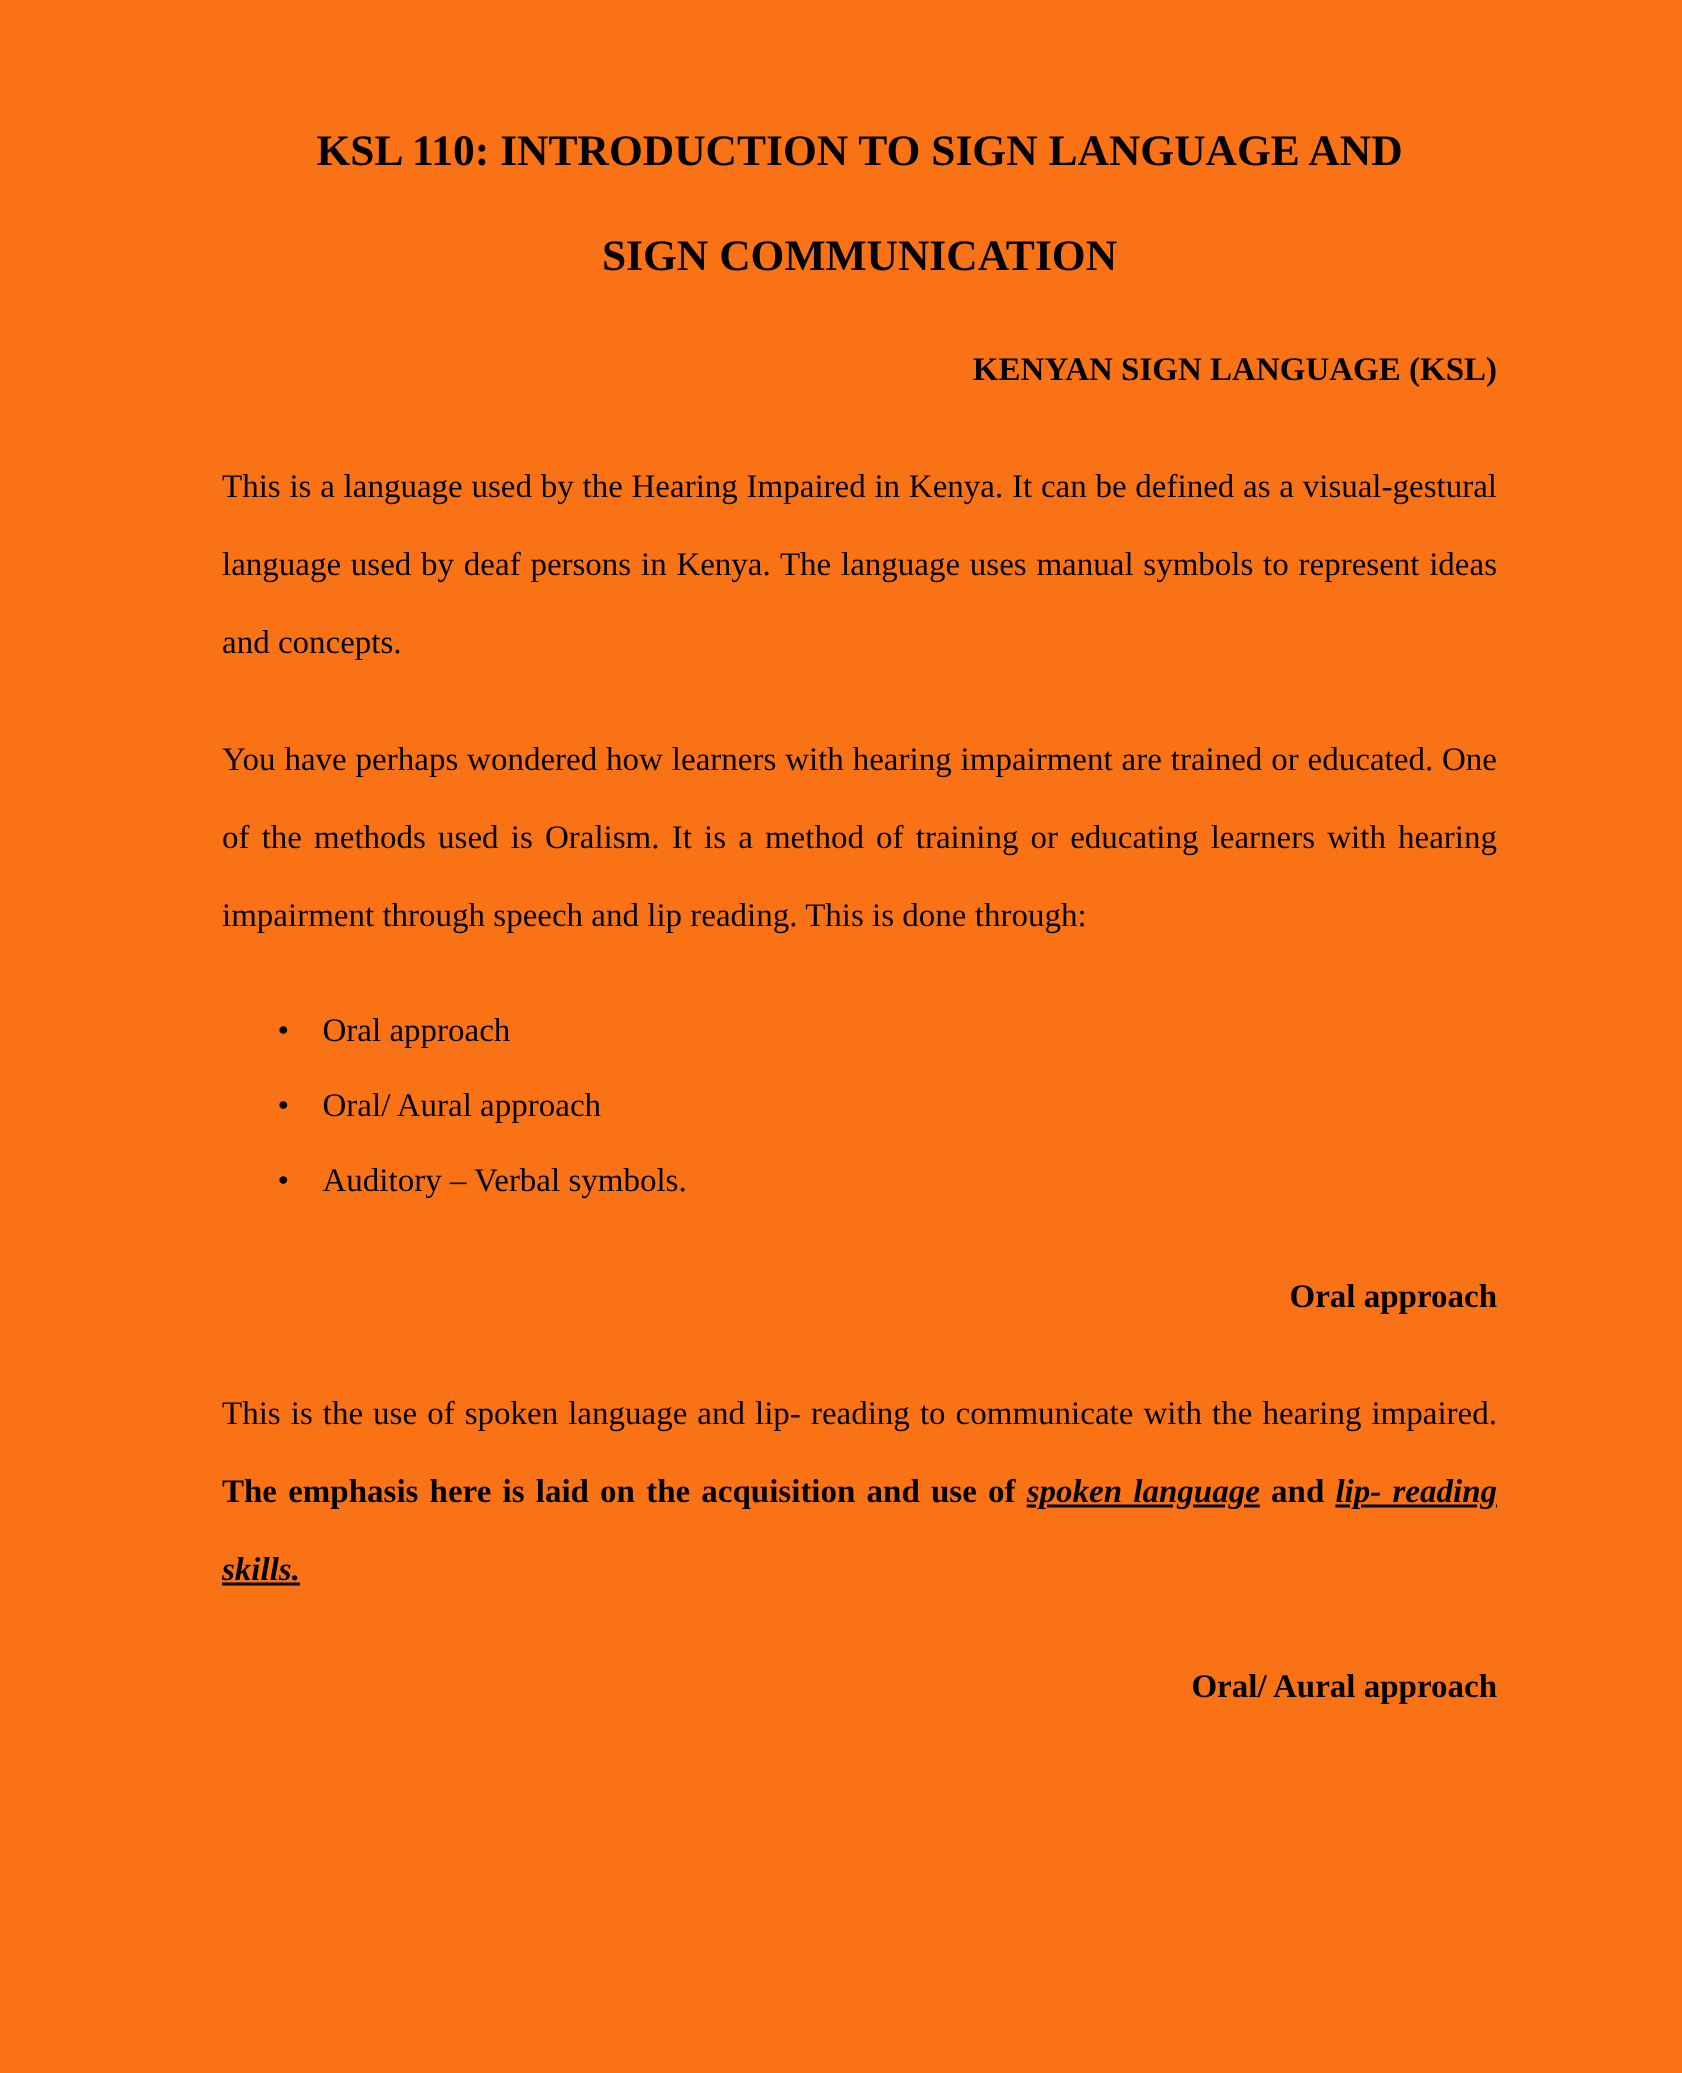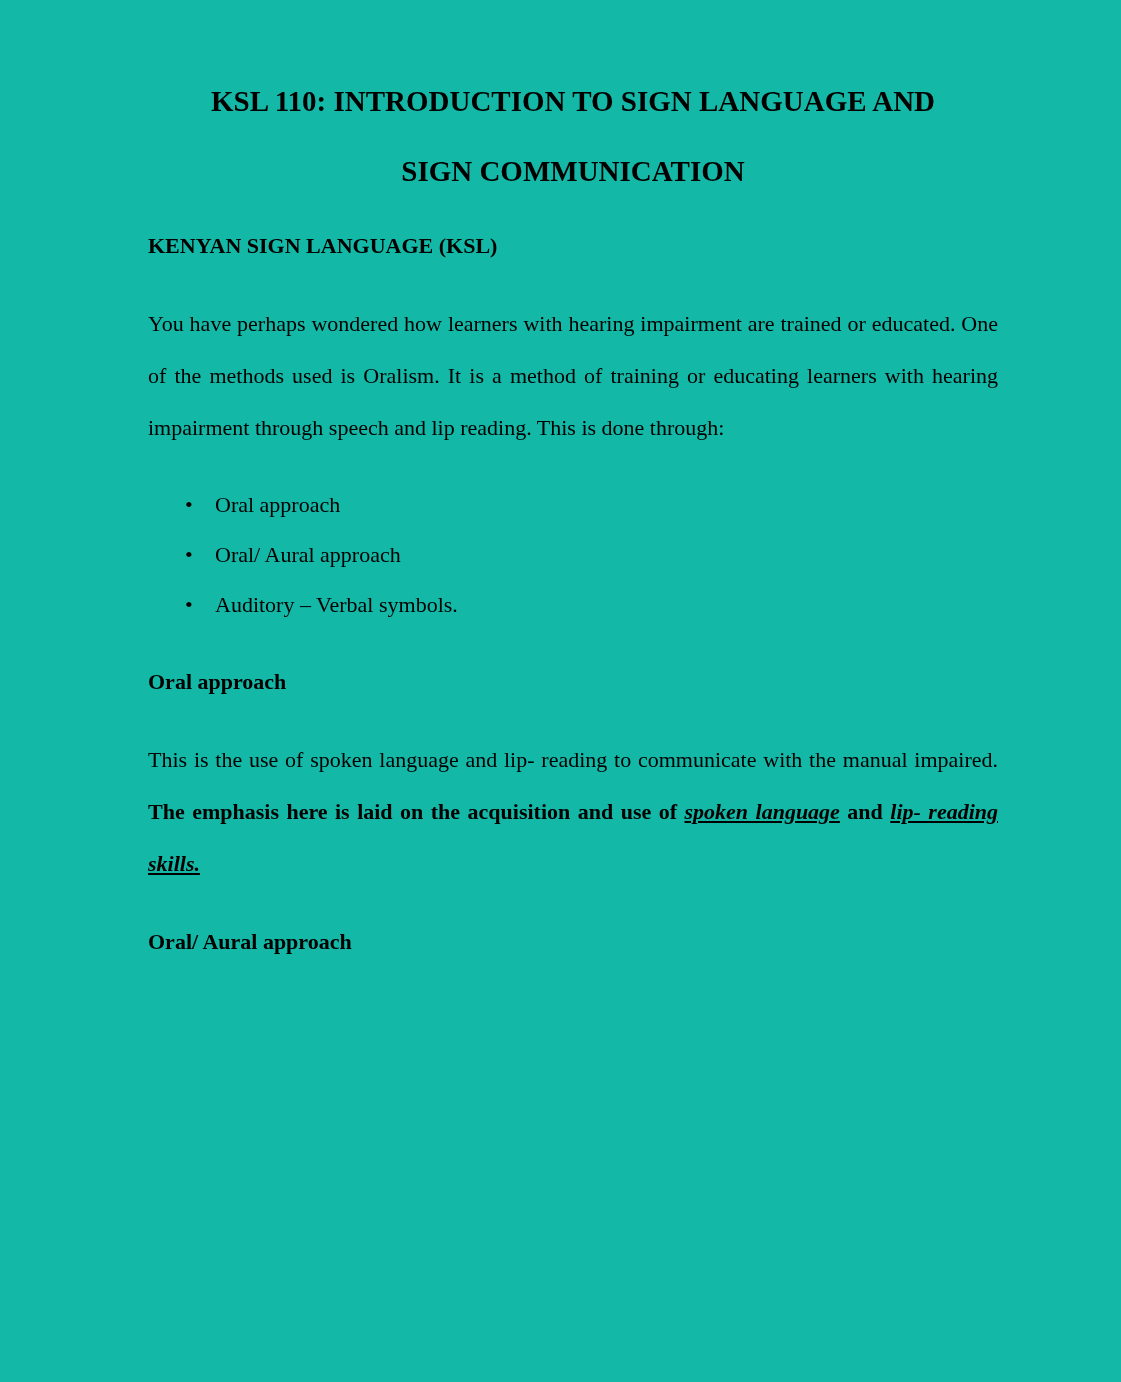--- a/index.html
+++ b/index.html
@@ -4,36 +4,37 @@
 <style>
   html, body {
     margin: 0;
     padding: 0;
     background: #ffffff;
   }
   .page {
     position: relative;
     width: 1121px;
     height: 1382px;
-    background: #14b8a6;
+    background: #f97316;
     color: #000000;
     font-family: "Liberation Serif", "DejaVu Serif", serif;
     box-sizing: border-box;
     padding: 66px 123px 40px 148px;
     overflow: hidden;
   }
   .doc-title {
     font-size: 29px;
     font-weight: bold;
     text-align: center;
     line-height: 70px;
     margin: 0 0 14px 0;
   }
   .block {
     margin: 0 0 26px 0;
+    text-align: right;
   }
   .heading {
     font-size: 22px;
     font-weight: bold;
     line-height: 52px;
   }
   .para {
     font-size: 22px;
     line-height: 52px;
     text-align: justify;
@@ -63,31 +64,32 @@
 
 <div class="page">
 
   <h1 class="doc-title">
     <span>KSL 110: INTRODUCTION TO SIGN LANGUAGE AND</span><br>
     <span>SIGN COMMUNICATION</span>
   </h1>
 
   <div class="heading block">KENYAN SIGN LANGUAGE (KSL)</div>
 
+  <div class="para block">This is a language used by the Hearing Impaired in Kenya. It can be defined as a visual-gestural language used by deaf persons in Kenya. The language uses manual symbols to represent ideas and concepts.</div>
 
 
   <div class="para block">You have perhaps wondered how learners with hearing impairment are trained or educated. One of the methods used is Oralism. It is a method of training or educating learners with hearing impairment through speech and lip reading. This is done through:</div>
 
   <ul class="bullets">
     <li><span>Oral approach</span></li>
     <li><span>Oral/ Aural approach</span></li>
     <li><span>Auditory – Verbal symbols.</span></li>
   </ul>
 
   <div class="heading block">Oral approach</div>
 
   <div class="para block">
-    <span>This is the use of spoken language and lip- reading to communicate with the manual impaired. </span><span class="b">The emphasis here is laid on the acquisition and use of </span><span class="bi">spoken language</span><span class="b"> and </span><span class="bi">lip- reading skills.</span>
+    <span>This is the use of spoken language and lip- reading to communicate with the hearing impaired. </span><span class="b">The emphasis here is laid on the acquisition and use of </span><span class="bi">spoken language</span><span class="b"> and </span><span class="bi">lip- reading skills.</span>
   </div>
 
   <div class="heading block">Oral/ Aural approach</div>
 
 </div>
 
 </body></html>

